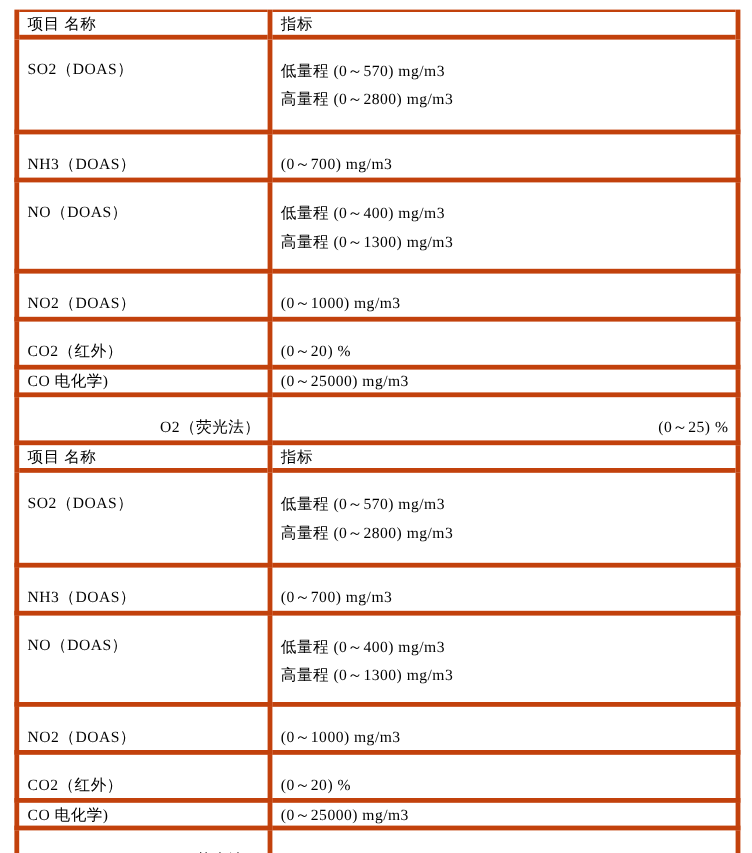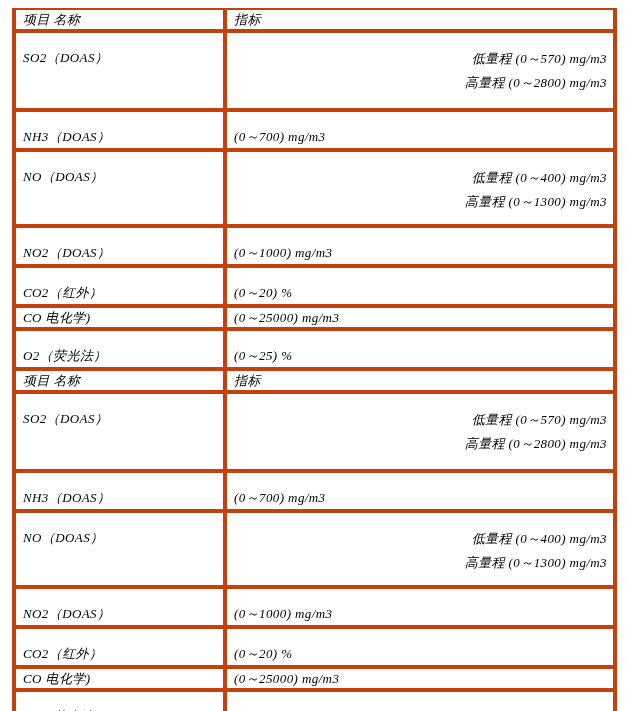--- a/index.html
+++ b/index.html
@@ -32,37 +32,36 @@
     border: 2px solid #1c1c1c;
   }
   col.col-name { width: 211px; }
   col.col-indicator { width: 390px; }
   td {
     border: 4px solid #c2410c;
     vertical-align: top;
     padding: 14px 6px 0 7px;
     line-height: 22px;
     overflow: hidden;
-    font-style: italic;
   }
   tr.r-header td {
     border-top-width: 2px;
     border-bottom-width: 2px;
     height: 17px;
     line-height: 18px;
     padding-top: 1px;
   }
-  .line { line-height: 24px; text-align: right; }
+  .line { line-height: 24px; }
   tr.rh-0 { height: 79px; }
   tr.rh-1 { height: 36px; }
   tr.rh-2 { height: 76px; }
   tr.rh-3 { height: 35px; }
   tr.rh-4 { height: 39px; margin-left: 41px; }
   tr.rh-5 { height: 22px; }
-  tr.rh-6 { height: 37px; }
+  tr.rh-6 { height: 37px; text-align: right; }
   tr.rh-5 td { line-height: 18px; padding-top: 1px; }
 </style>
 </head>
 <body>
 
 <div class="page">
   <table class="spec-table">
     <colgroup>
       <col class="col-name">
       <col class="col-indicator">

